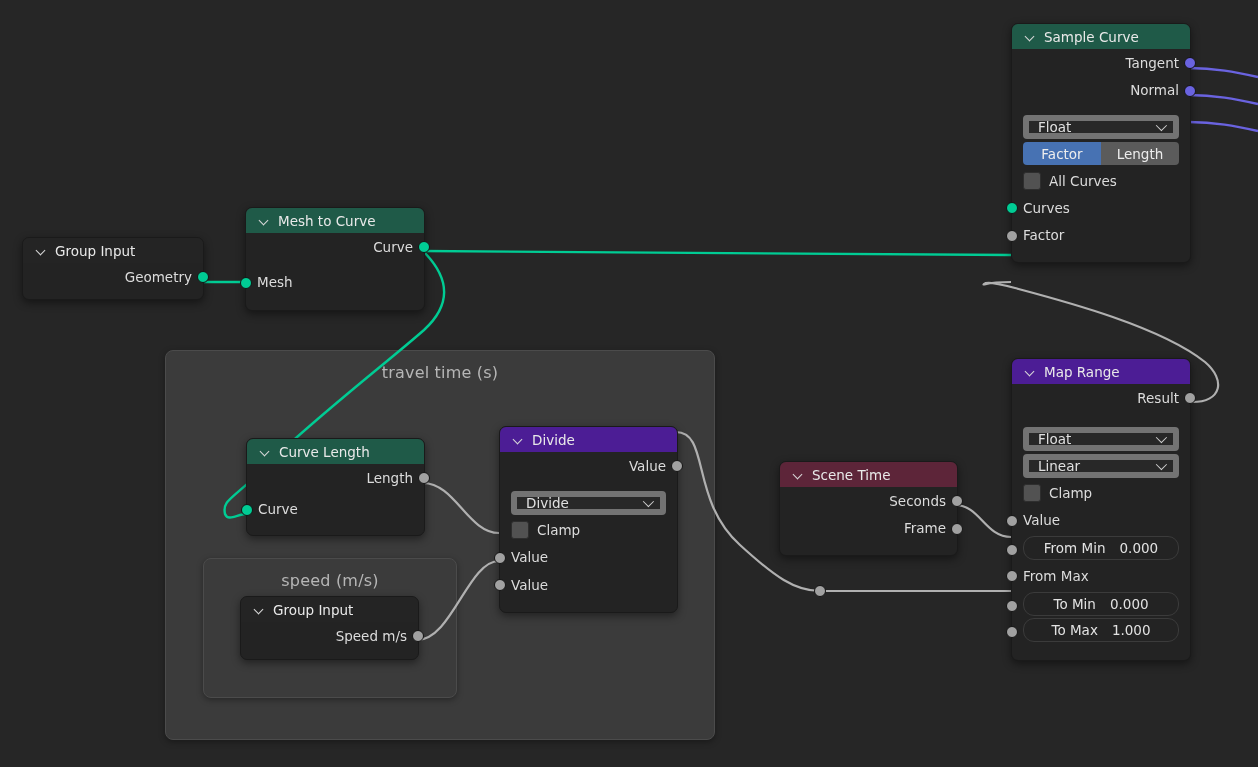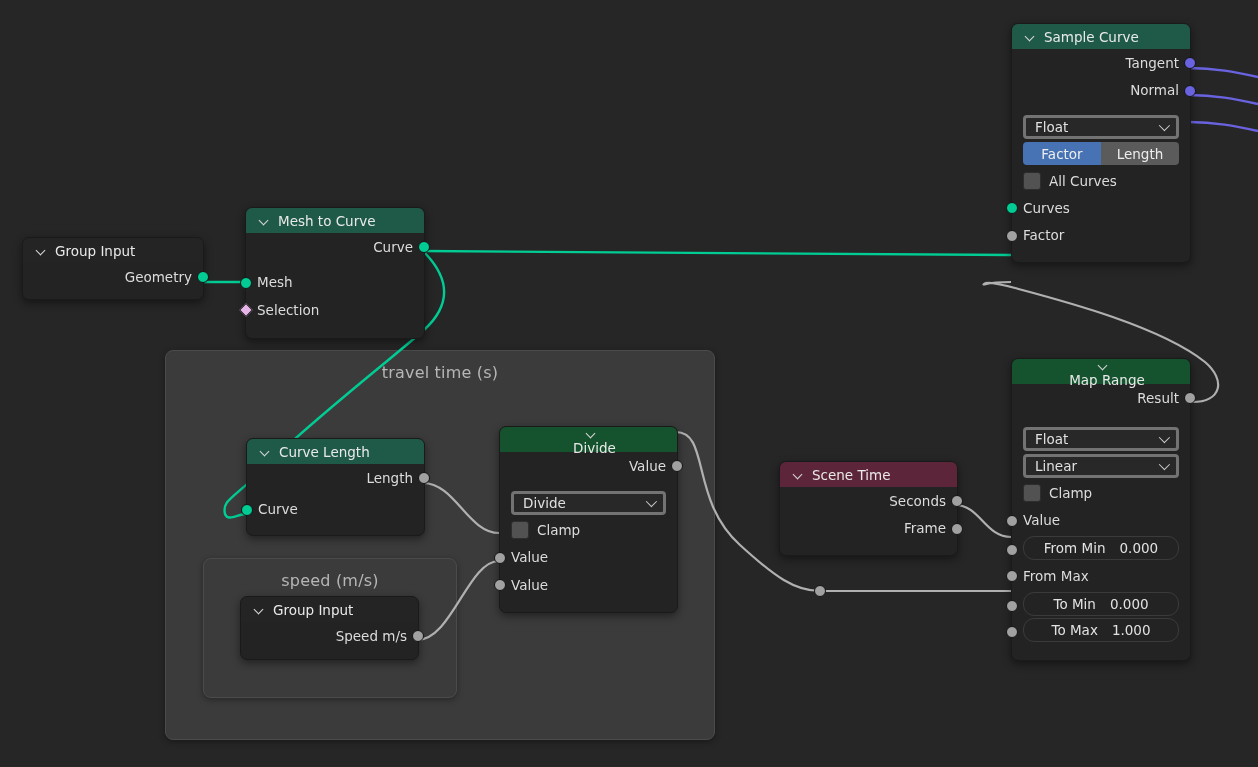--- a/index.html
+++ b/index.html
@@ -71,21 +71,21 @@
     position: absolute;
     left: 2px;
     top: 3px;
     width: 6px;
     height: 6px;
     border-right: 1.6px solid #d8d8d8;
     border-bottom: 1.6px solid #d8d8d8;
     transform: rotate(45deg);
   }
   .hdr-green  { background: #1f5a48; }
-  .hdr-blue   { background: #14532d; flex-direction: column; }
+  .hdr-blue   { background: #4c1d95; }
   .hdr-red    { background: #5d2539; }
   .hdr-plain  { background: #242424; }
   .node-body {
     position: relative;
     padding: 0;
   }
 
   
   .row {
     position: relative;
@@ -111,21 +111,21 @@
   .sock-geo   { background: #00cc94; }
   .sock-float { background: #a1a1a1; }
   .sock-vec   { background: #6a63e0; }
   .sock-bool  { background: #e6b5e8; border-radius: 0; transform: rotate(45deg); width:10px;height:10px;}
 
   
   .dropdown {
     height: 24px;
     margin: 3px 11px;
     background: #282828;
-    border: 3px solid #737373;
+    border: 6px solid #737373;
     border-radius: 4px;
     display: flex;
     align-items: center;
     padding: 0 9px;
     box-sizing: border-box;
     color: #e0e0e0;
     position: relative;
   }
   .dropdown .dd-chev {
     position: absolute;
@@ -263,24 +263,20 @@
     <div class="node-body">
       <div class="row out">
         <span class="row-label">Curve</span>
         <span class="socket sock-geo" style="right:-6px; top:8px;"></span>
       </div>
       <div class="spacer"></div>
       <div class="row in">
         <span class="socket sock-geo" style="left:-6px; top:8px;"></span>
         <span class="row-label">Mesh</span>
       </div>
-      <div class="row in">
-        <span class="socket sock-bool" style="left:-5px; top:9px;"></span>
-        <span class="row-label">Selection</span>
-      </div>
       <div class="spacer" style="height:14px;"></div>
     </div>
   </div>
 
   <div class="node" style="left:1011px; top:23px; width:178px;">
     <div class="node-header hdr-green">
       <span class="chev"></span>
       <span>Sample Curve</span>
     </div>
     <div class="node-body">

